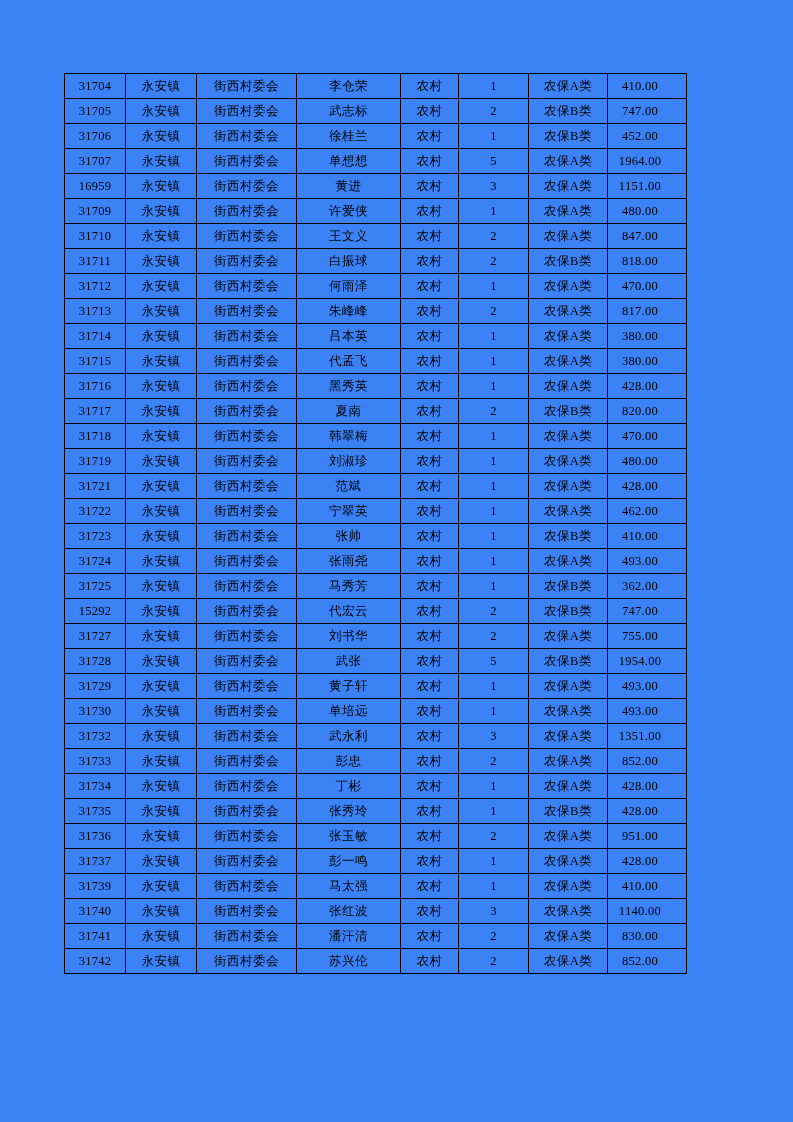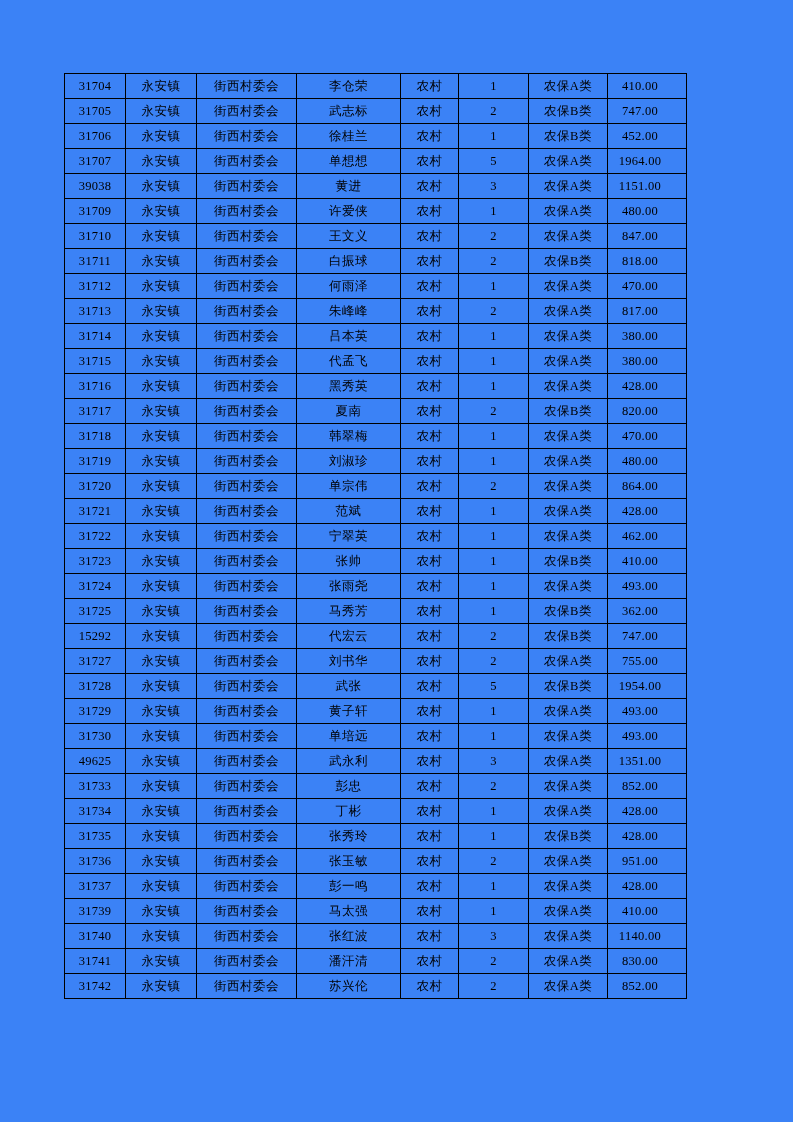--- a/index.html
+++ b/index.html
@@ -103,21 +103,21 @@
           <td class="col-id">31707</td>
           <td class="col-town">永安镇</td>
           <td class="col-village">街西村委会</td>
           <td class="col-name">单想想</td>
           <td class="col-residence">农村</td>
           <td class="col-count">5</td>
           <td class="col-category">农保A类</td>
           <td class="col-amount">1964.00</td>
         </tr>
         <tr>
-          <td class="col-id">39038</td>
+          <td class="col-id">16959</td>
           <td class="col-town">永安镇</td>
           <td class="col-village">街西村委会</td>
           <td class="col-name">黄进</td>
           <td class="col-residence">农村</td>
           <td class="col-count">3</td>
           <td class="col-category">农保A类</td>
           <td class="col-amount">1151.00</td>
         </tr>
         <tr>
           <td class="col-id">31709</td>
@@ -223,30 +223,20 @@
           <td class="col-id">31719</td>
           <td class="col-town">永安镇</td>
           <td class="col-village">街西村委会</td>
           <td class="col-name">刘淑珍</td>
           <td class="col-residence">农村</td>
           <td class="col-count">1</td>
           <td class="col-category">农保A类</td>
           <td class="col-amount">480.00</td>
         </tr>
         <tr>
-          <td class="col-id">31720</td>
-          <td class="col-town">永安镇</td>
-          <td class="col-village">街西村委会</td>
-          <td class="col-name">单宗伟</td>
-          <td class="col-residence">农村</td>
-          <td class="col-count">2</td>
-          <td class="col-category">农保A类</td>
-          <td class="col-amount">864.00</td>
-        </tr>
-        <tr>
           <td class="col-id">31721</td>
           <td class="col-town">永安镇</td>
           <td class="col-village">街西村委会</td>
           <td class="col-name">范斌</td>
           <td class="col-residence">农村</td>
           <td class="col-count">1</td>
           <td class="col-category">农保A类</td>
           <td class="col-amount">428.00</td>
         </tr>
         <tr>
@@ -333,21 +323,21 @@
           <td class="col-id">31730</td>
           <td class="col-town">永安镇</td>
           <td class="col-village">街西村委会</td>
           <td class="col-name">单培远</td>
           <td class="col-residence">农村</td>
           <td class="col-count">1</td>
           <td class="col-category">农保A类</td>
           <td class="col-amount">493.00</td>
         </tr>
         <tr>
-          <td class="col-id">49625</td>
+          <td class="col-id">31732</td>
           <td class="col-town">永安镇</td>
           <td class="col-village">街西村委会</td>
           <td class="col-name">武永利</td>
           <td class="col-residence">农村</td>
           <td class="col-count">3</td>
           <td class="col-category">农保A类</td>
           <td class="col-amount">1351.00</td>
         </tr>
         <tr>
           <td class="col-id">31733</td>

